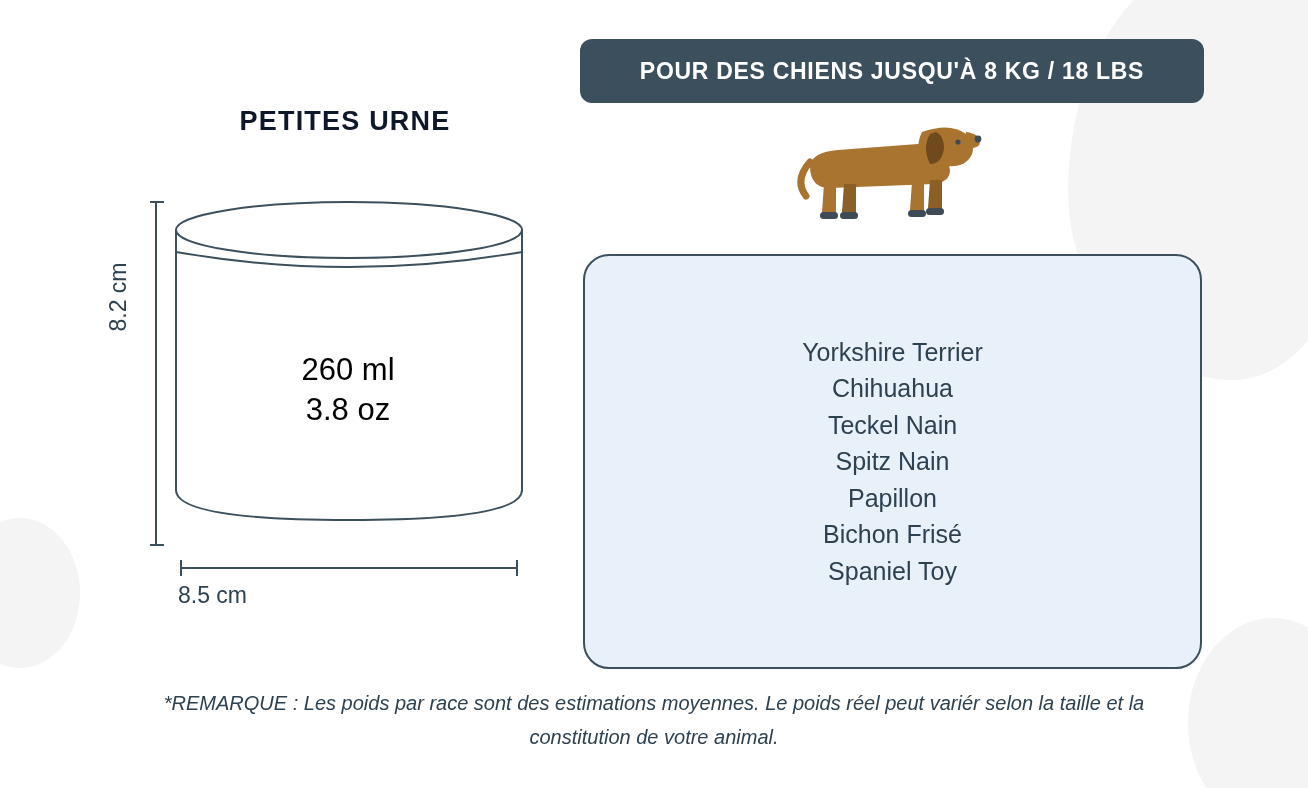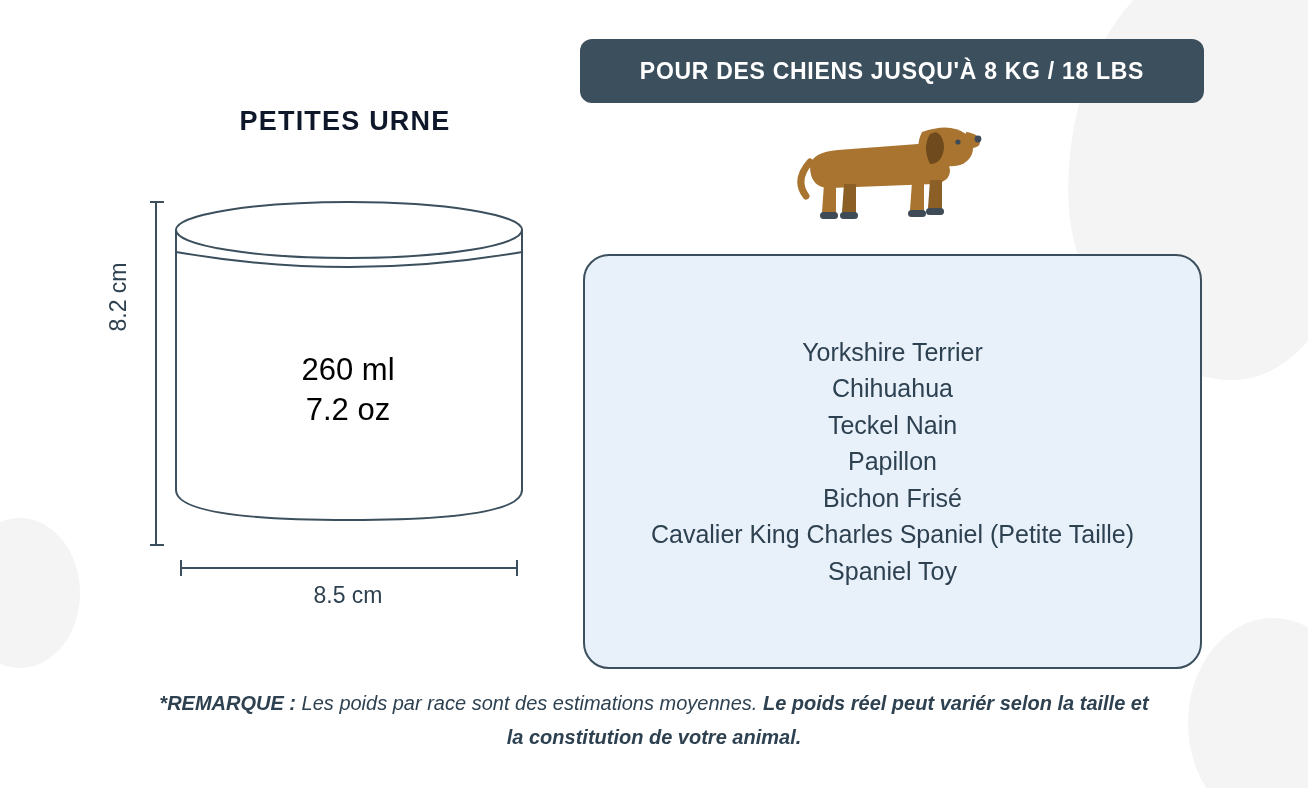--- a/index.html
+++ b/index.html
@@ -79,21 +79,21 @@
     font-size: 23px;
     transform: rotate(-90deg);
     transform-origin: center center;
     white-space: nowrap;
   }
   .dim-width {
     position: absolute;
     left: 178px;
     top: 582px;
     width: 340px;
-    text-align: center;
+    text-align: left;
     color: #2e4150;
     font-size: 23px;
   }
 
   
   .weight-banner {
     position: absolute;
     left: 580px;
     top: 39px;
     width: 624px;
@@ -149,21 +149,21 @@
     position: absolute;
     left: 154px;
     top: 686px;
     width: 1000px;
     text-align: center;
     font-style: italic;
     font-size: 20px;
     line-height: 34px;
     color: #2e4150;
   }
-  .footnote b { font-weight: bold; text-align: center; }
+  .footnote b { font-weight: normal; text-align: center; }
 </style>
 </head>
 <body>
 
 <div class="bg-blob blob-1"></div>
 <div class="bg-blob blob-2"></div>
 <div class="bg-blob blob-3"></div>
 <div class="bg-blob blob-4"></div>
 
 <div class="stage">
@@ -188,21 +188,21 @@
       <g stroke="#3c4f5d" stroke-width="2" fill="#ffffff">
         <path d="M26 40 L26 300 Q26 330 199 330 Q372 330 372 300 L372 40 Z"></path>
         <ellipse cx="199" cy="40" rx="173" ry="28"></ellipse>
         <path d="M26 62 Q199 92 372 62" fill="none"></path>
       </g>
     </svg>
   </div>
 
   <div class="urn-volume">
     <span>260 ml</span>
-    <span class="line2">7.2 oz</span>
+    <span class="line2">3.8 oz</span>
   </div>
 
   <div class="dim-height">8.2 cm</div>
   <div class="dim-width">8.5 cm</div>
 
   <div class="weight-banner">
     <span>POUR DES CHIENS JUSQU'À 8 KG / 18 LBS</span>
   </div>
 
   <div class="dog-illustration">
@@ -229,23 +229,23 @@
       <rect x="50" y="94" width="18" height="7" rx="3.5" fill="#3e4b57"></rect>
       <rect x="118" y="92" width="18" height="7" rx="3.5" fill="#3e4b57"></rect>
       <rect x="136" y="90" width="18" height="7" rx="3.5" fill="#3e4b57"></rect>
     </svg>
   </div>
 
   <div class="breeds-card">
     <div class="breed-line">Yorkshire Terrier</div>
     <div class="breed-line">Chihuahua</div>
     <div class="breed-line">Teckel Nain</div>
+    <div class="breed-line">Spitz Nain</div>
     <div class="breed-line">Papillon</div>
     <div class="breed-line">Bichon Frisé</div>
-    <div class="breed-line">Cavalier King Charles Spaniel (Petite Taille)</div>
     <div class="breed-line">Spaniel Toy</div>
   </div>
 
   <div class="footnote">
     <b>*REMARQUE :</b><span> Les poids par race sont des estimations moyennes. </span><b>Le poids réel peut variér selon la taille et la constitution de votre animal.</b>
   </div>
 
 </div>
 
 </body></html>

